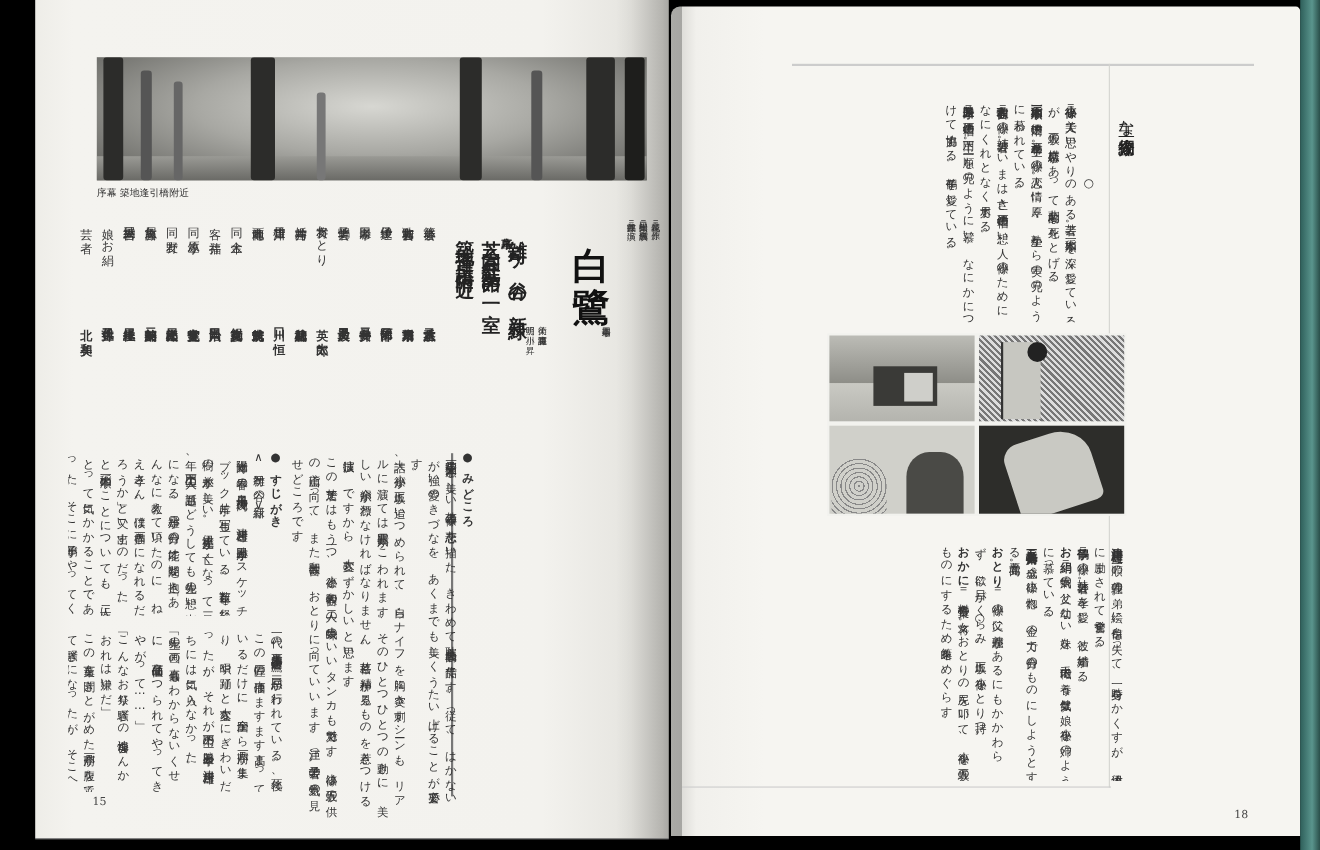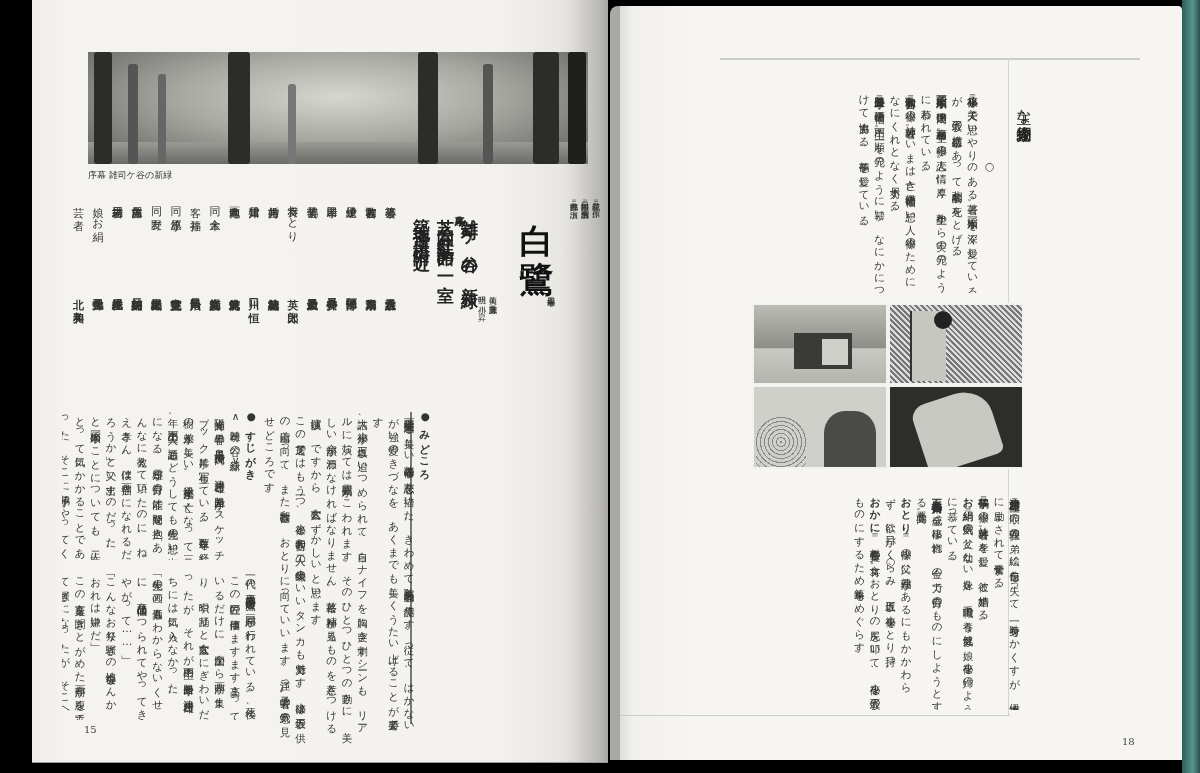--- a/index.html
+++ b/index.html
@@ -65,21 +65,21 @@
     <div class="trunk" style="left:6px;width:18px;height:112px;"></div>
     <div class="trunk" style="left:40px;width:10px;height:100px;background:#555;"></div>
     <div class="trunk" style="left:70px;width:8px;height:90px;background:#666;"></div>
     <div class="trunk" style="left:140px;width:22px;height:112px;"></div>
     <div class="trunk" style="left:200px;width:8px;height:80px;background:#777;"></div>
     <div class="trunk" style="left:330px;width:20px;height:112px;"></div>
     <div class="trunk" style="left:395px;width:10px;height:100px;background:#555;"></div>
     <div class="trunk" style="left:445px;width:26px;height:112px;"></div>
     <div class="trunk" style="left:480px;width:18px;height:112px;background:#1e1e1c;"></div>
   </div>
-  <div class="banner-caption">序幕 雑司ケ谷の新緑</div>
+  <div class="banner-caption">序幕 築地逢引橋附近</div>
 
   <div class="title-big vt">白鷺</div>
   <div class="title-sub vt" style="left:544px;top:292px;">四幕十二場</div>
   <div class="credits vt">
     <span>泉鏡花＝原作</span><br>
     <span>川口松太郎＝脚色・演出</span><br>
     <span>戌井市郎＝演出</span>
   </div>
   <div class="staff vt">
     <span>美術 長瀬直諒</span><br>

